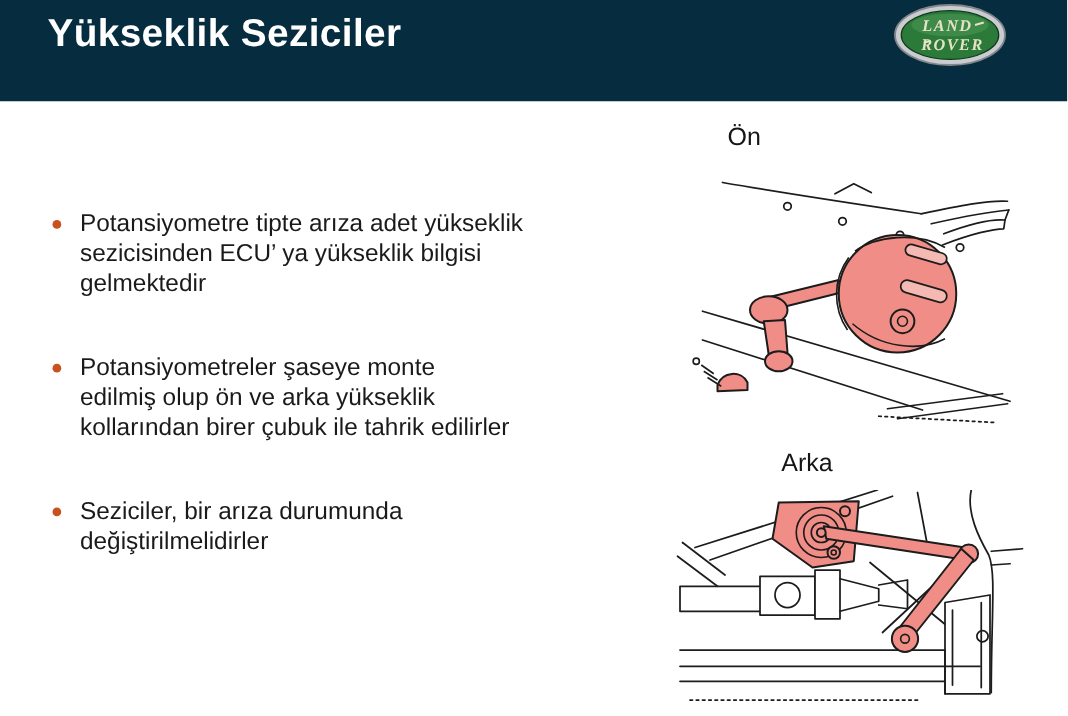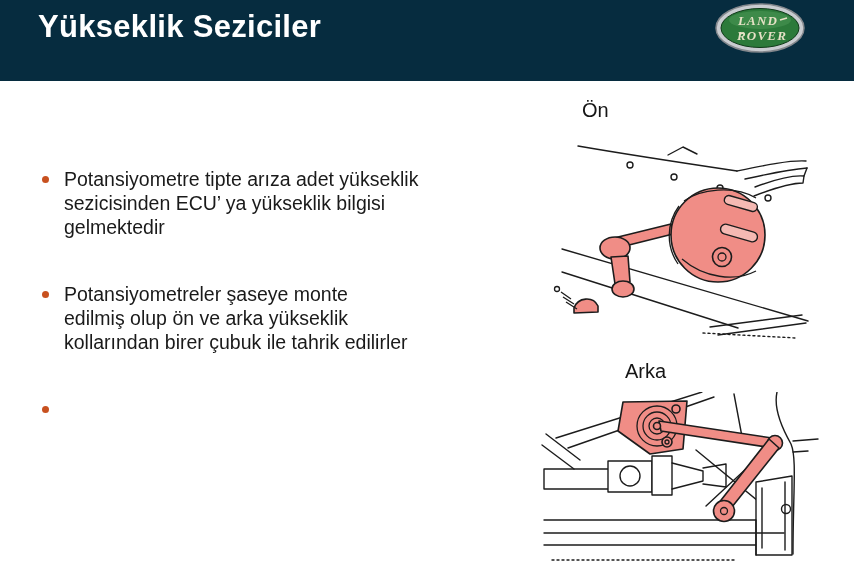--- a/index.html
+++ b/index.html
@@ -61,20 +61,22 @@
 gelmektedir</span>
     </li>
     <li>
       <span class="dot"></span>
       <span class="btext">Potansiyometreler şaseye monte
 edilmiş olup ön ve arka yükseklik
 kollarından birer çubuk ile tahrik edilirler</span>
     </li>
     <li>
       <span class="dot"></span>
+      <span class="btext">Seziciler, bir arıza durumunda
+değiştirilmelidirler</span>
     </li>
   </ul>
 
   <div class="dlabel front-label">Ön</div>
 
   <svg class="front-svg" width="314" height="220" viewBox="0 0 314 220">
     <g class="inkgrp">
       <path d="M38,15 C90,24 150,33 197,40"></path>
       <path d="M197,40 C226,34 250,29 266,30"></path>
       <path d="M205,48 C232,42 255,38 267,37"></path>

